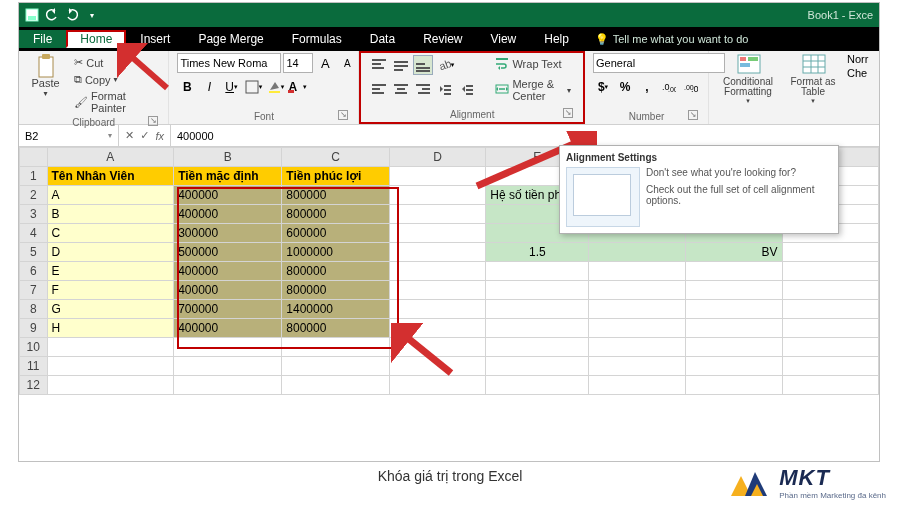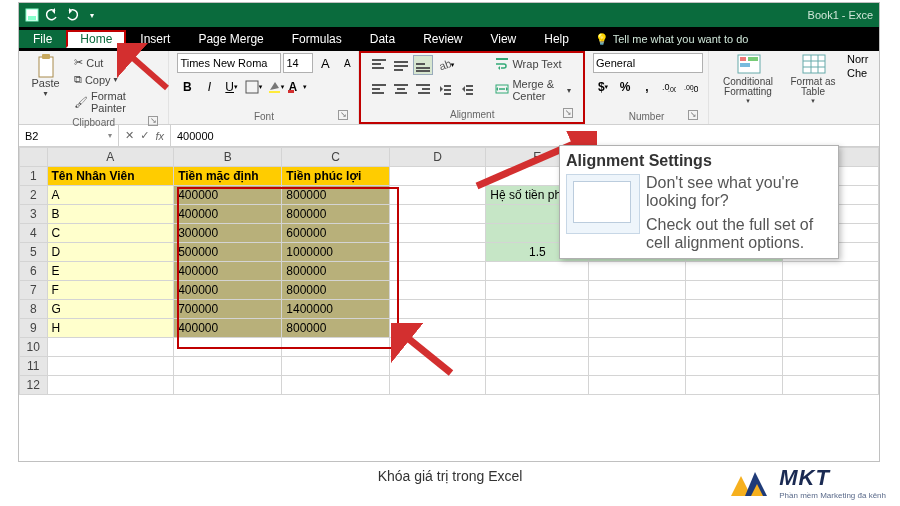--- a/index.html
+++ b/index.html
@@ -45,21 +45,21 @@
   table.grid { border-collapse: collapse; table-layout: fixed; }
   table.grid th, table.grid td { border: 1px solid #d4d4d4; font-size: 12px; padding: 0 4px; height: 19px; background: #fff; text-align: left; overflow: hidden; white-space: nowrap; }
   table.grid th { background: #e6e6e6; color: #444; text-align: center; font-weight: normal; }
   th.rowhdr { width: 28px; background: #e6e6e6; }
   .hdr-yellow { background: #ffcc00 !important; font-weight: bold; }
   .col-yellow { background: #ffffcc !important; }
   .sel-olive { background: #b8b07a !important; text-align: right; }
   .green-cell { background: #c6e6c6 !important; }
 
   
-  .supertip { position: absolute; background: #fff; border: 1px solid #b0b0b0; box-shadow: 2px 2px 6px rgba(0,0,0,.25); width: 280px; font-size: 16px; padding: 6px; z-index: 50; }
+  .supertip { position: absolute; background: #fff; border: 1px solid #b0b0b0; box-shadow: 2px 2px 6px rgba(0,0,0,.25); width: 280px; font-size: 10px; padding: 6px; z-index: 50; }
   .supertip .head { font-weight: bold; color: #333; margin-bottom: 4px; }
   .supertip .body { display: flex; gap: 6px; color: #555; }
   .supertip .thumb { width: 74px; height: 60px; background: #eef5fb; border: 1px solid #c7d7e6; position: relative; flex-shrink: 0; }
   .supertip .thumb::before { content:""; position:absolute; left:6px; top:6px; width:56px; height:40px; background:#fff; border:1px solid #bcd; }
 
   
   .arrow { position: absolute; z-index: 40; }
   .arrow svg { display: block; }
 
   
@@ -287,21 +287,21 @@
               <span style="font-size:8px;"> ▾</span>
             </div>
         </div>
       </div>
       <div class="group-title"><span>Alignment</span><span class="launcher">↘</span></div>
     </div>
 
     <div class="group" style="width:124px;">
       <div class="group-body vstack" style="gap:4px;">
         <div class="btn-row">
-            <input class="combo" style="width: 110px;" value="General">
+            <input class="combo" style="width: 132px;" value="General">
           </div>
         <div class="btn-row">
           <span class="ibtn">
               <b>$</b>
               <span style="font-size:7px;">▾</span>
             </span>
           <span class="ibtn">
               <b>%</b>
             </span>
           <span class="ibtn">

